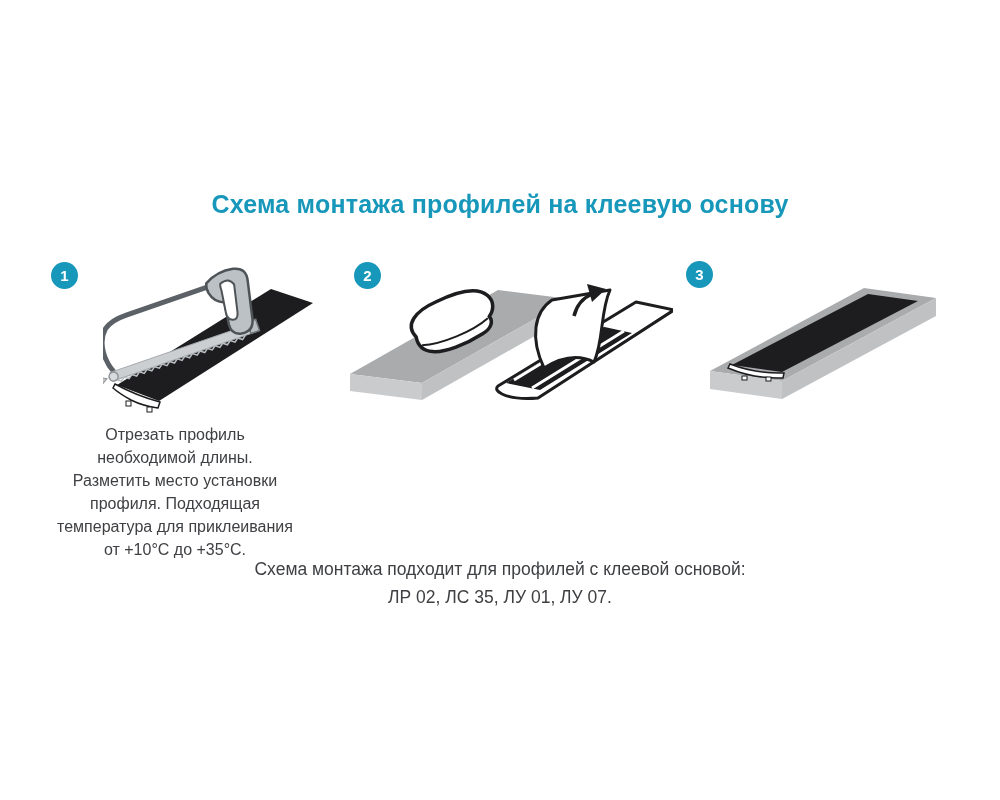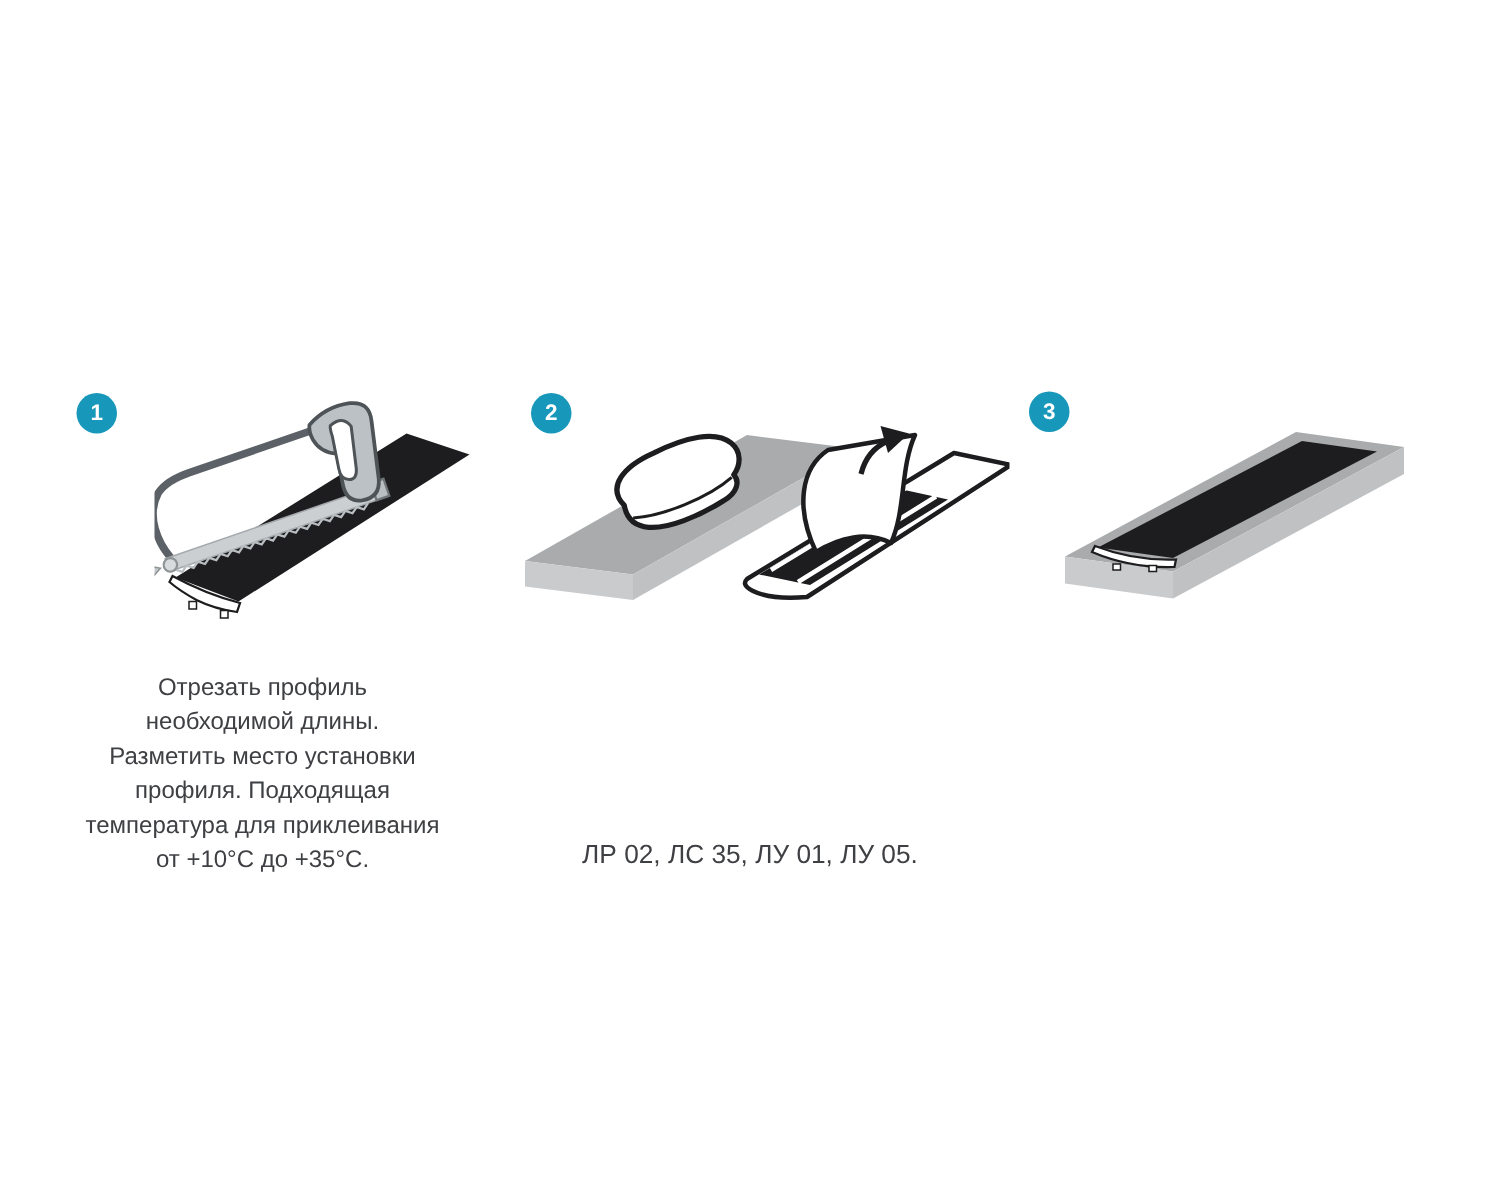--- a/index.html
+++ b/index.html
@@ -21,34 +21,35 @@
   #badge2 { left:354px; top:262px; }
   #badge3 { left:686px; top:261px; }
   .illus { position:absolute; }
   #illus1 { left:103px; top:263px; }
   #illus2 { left:338px; top:276px; }
   #illus3 { left:696px; top:275px; }
   .caption {
     position:absolute; margin:0; text-align:center; white-space:pre-line;
     font-size:16px; line-height:23px; color:var(--text,#3F4043);
   }
-  #cap1 { left:25px;  top:447px; width:300px; }
+  #cap1 { left:25px;  top:423px; width:300px; }
   #cap2 { left:345px; top:425px; width:300px; }
   #cap3 { left:665px; top:425px; width:300px; }
   .footer {
     position:absolute; top:555px; left:0; width:100%; text-align:center;
     font-size:17.5px; line-height:28px; color:var(--text,#3F4043);
   }
   .footer p { margin:0; }
 </style>
 </head>
 <body>
 
 <div class="canvas">
 
+  <h1 class="title">Схема монтажа профилей на клеевую основу</h1>
 
   <div class="badge" id="badge1">
     <span>1</span>
   </div>
   <div class="badge" id="badge2">
     <span>2</span>
   </div>
   <div class="badge" id="badge3">
     <span>3</span>
   </div>
@@ -105,16 +106,17 @@
   </svg>
 
   <p class="caption" id="cap1">Отрезать профиль
 необходимой длины.
 Разметить место установки
 профиля. Подходящая
 температура для приклеивания
 от +10°С до +35°С.</p>
 
   <div class="footer">
-    <p>ЛР 02, ЛС 35, ЛУ 01, ЛУ 05.</p>
+    <p>Схема монтажа подходит для профилей с клеевой основой:</p>
+    <p>ЛР 02, ЛС 35, ЛУ 01, ЛУ 07.</p>
   </div>
 
 </div>
 
 </body></html>

